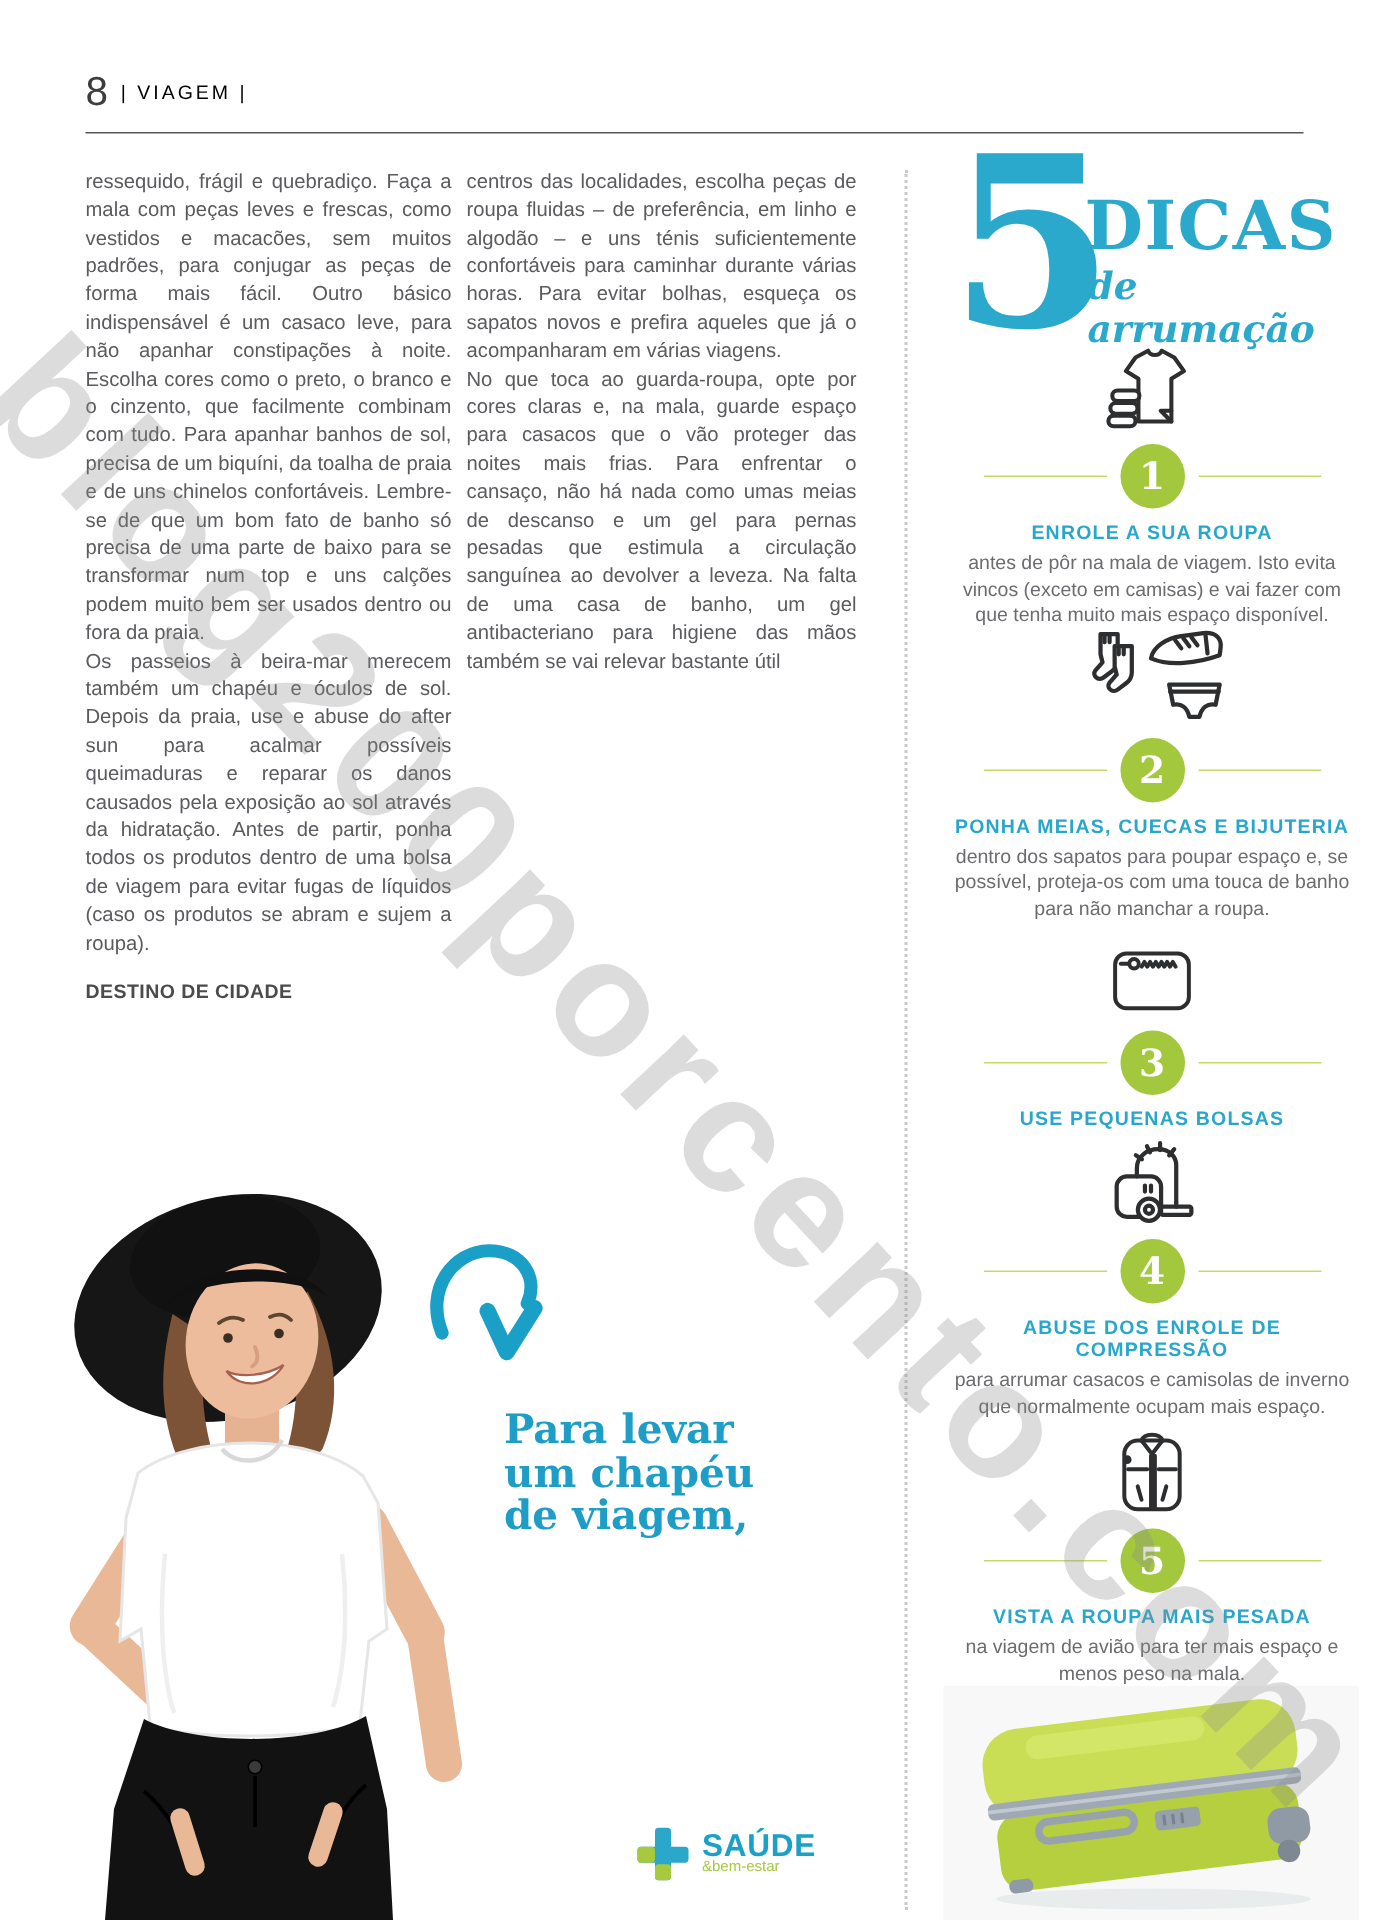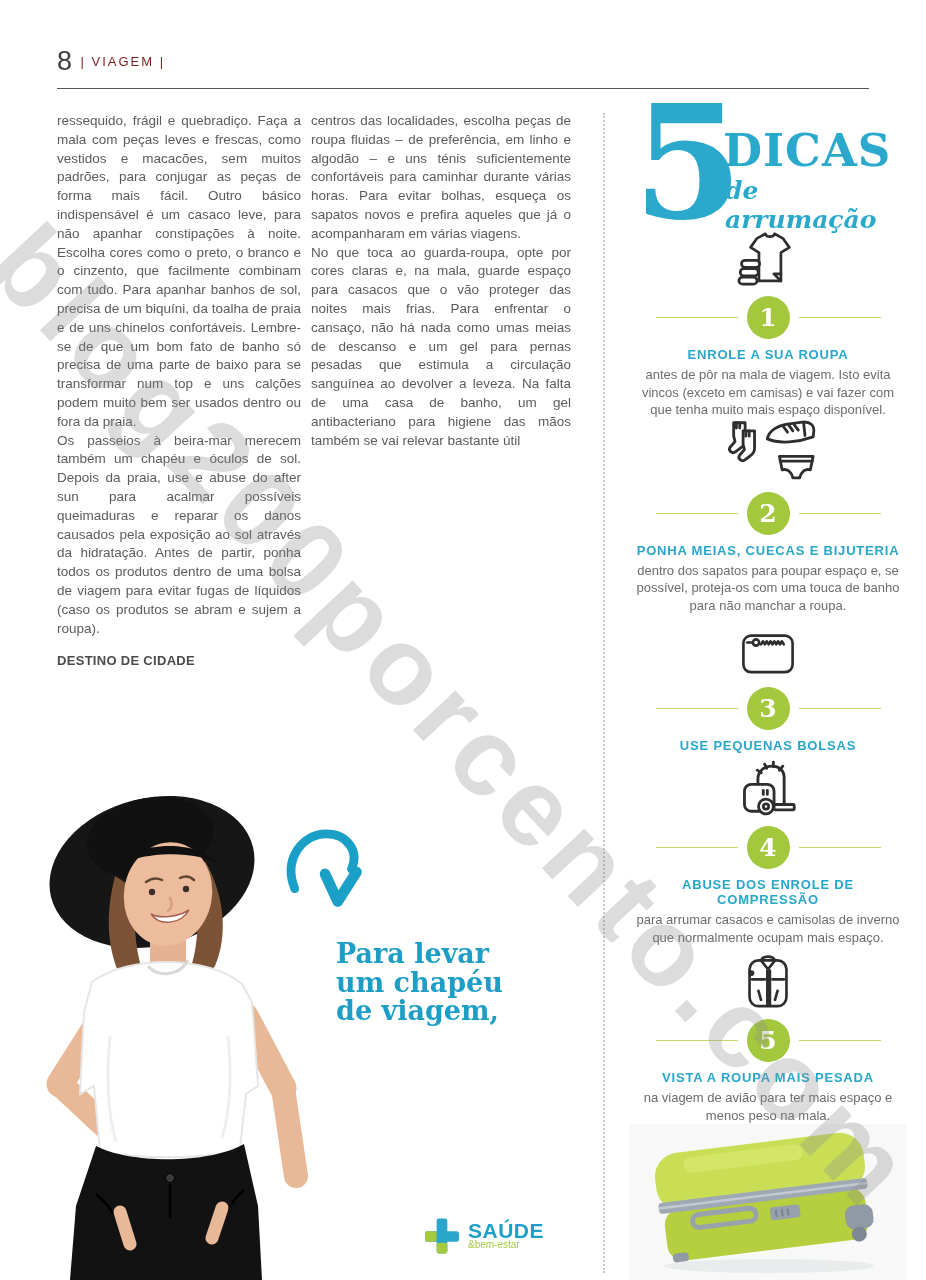--- a/index.html
+++ b/index.html
@@ -2,21 +2,21 @@
 <html lang="pt"><head>
 <meta charset="utf-8">
 <style>
   * { margin:0; padding:0; box-sizing:border-box; }
   body { background:#e8e8e8; font-family:"Liberation Sans", sans-serif; }
   .page { position:relative; width:926px; height:1280px; background:#ffffff; margin:0 auto; overflow:hidden; }
 
   
   .hdr { position:absolute; left:57px; top:46px; width:812px; }
   .hdr-num { font-size:27px; font-weight:400; color:#3c3d3f; vertical-align:middle; }
-  .hdr-sec { font-size:13px; letter-spacing:2px; color:#7f1d1d; margin-left:4px; vertical-align:middle;margin-top:16px; }
+  .hdr-sec { font-size:13px; letter-spacing:2px; color:#000000; margin-left:4px; vertical-align:middle;margin-top:16px; }
   .hdr-rule { position:absolute; left:57px; top:88px; width:812px; border-top:1px solid #55565a; }
 
   
   .col { position:absolute; }
   .t-body { font-size:13.5px; line-height:18.8px; color:#5a5b5e; text-align:justify; }
   .col1 { left:57px; top:112px; width:244px; }
   .col2 { left:311px; top:112px; width:260px; }
   .col1-h { font-weight:700; color:#4a4b4d; font-size:13px; letter-spacing:.3px; margin:15px 0 4px; }
   .pull-quote { font-family:"DejaVu Serif", serif; font-weight:700; font-size:24px; line-height:29px;
                 color:#a6c93e; white-space:pre-line; margin-bottom:31px; }

